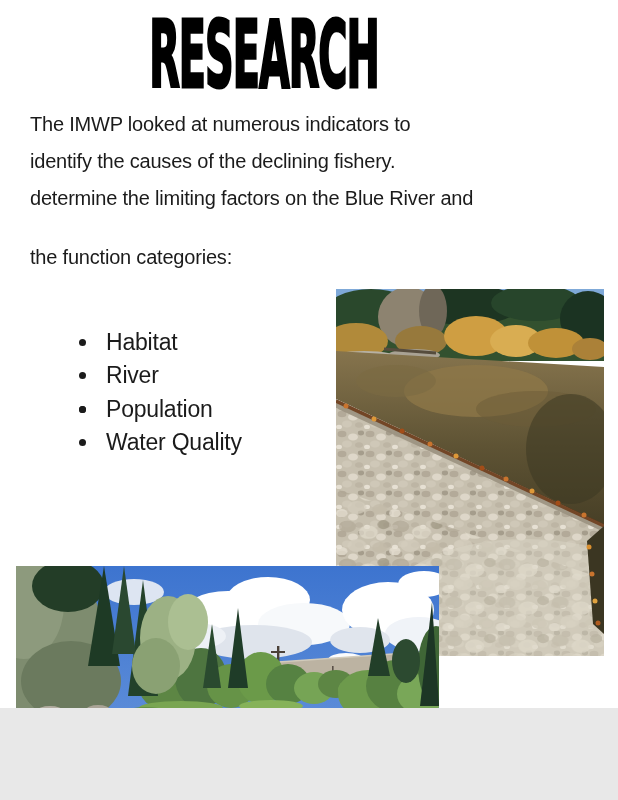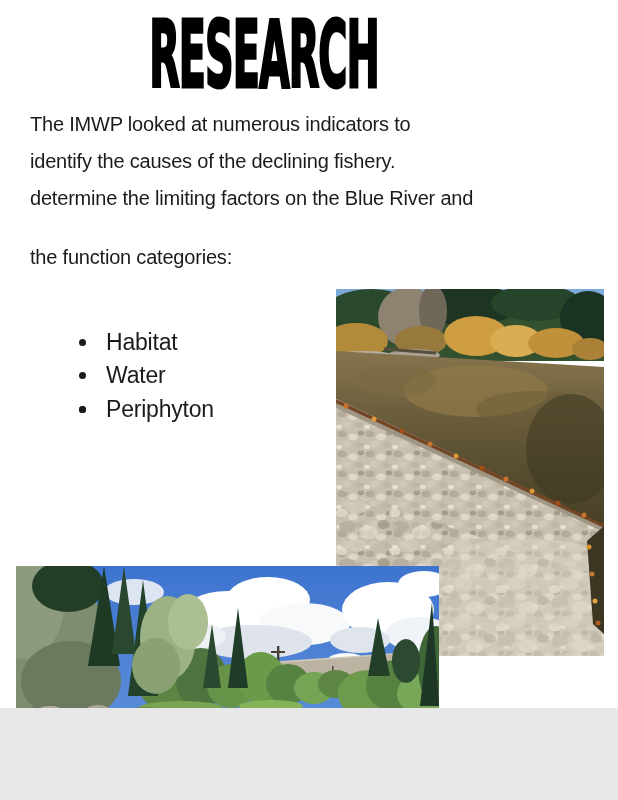--- a/index.html
+++ b/index.html
@@ -48,23 +48,24 @@
     <div class="line">identify the causes of the declining fishery.</div>
     <div class="line">determine the limiting factors on the Blue River and</div>
   </div>
 
   <div class="para p2">
     <div class="line">the function categories:</div>
   </div>
 
   <ul class="bullets">
     <li><span class="dot"></span><span>Habitat</span></li>
-    <li><span class="dot"></span><span>Water</span></li>
+    <li><span class="dot"></span><span>River</span></li>
     <li><span class="dot"></span></li>
-    <li><span class="dot"></span><span>Periphyton</span></li>
+    <li><span class="dot"></span><span>Population</span></li>
+    <li><span class="dot"></span><span>Water Quality</span></li>
   </ul>
 
   <div class="photo photo-right">
     <svg width="268" height="367" viewBox="0 0 268 367" xmlns="http://www.w3.org/2000/svg">
       <defs>
         <linearGradient id="waterR" x1="0" y1="0" x2="0" y2="1">
           <stop offset="0" stop-color="#86744d"></stop>
           <stop offset="0.55" stop-color="#5e5334"></stop>
           <stop offset="1" stop-color="#473f26"></stop>
         </linearGradient>

